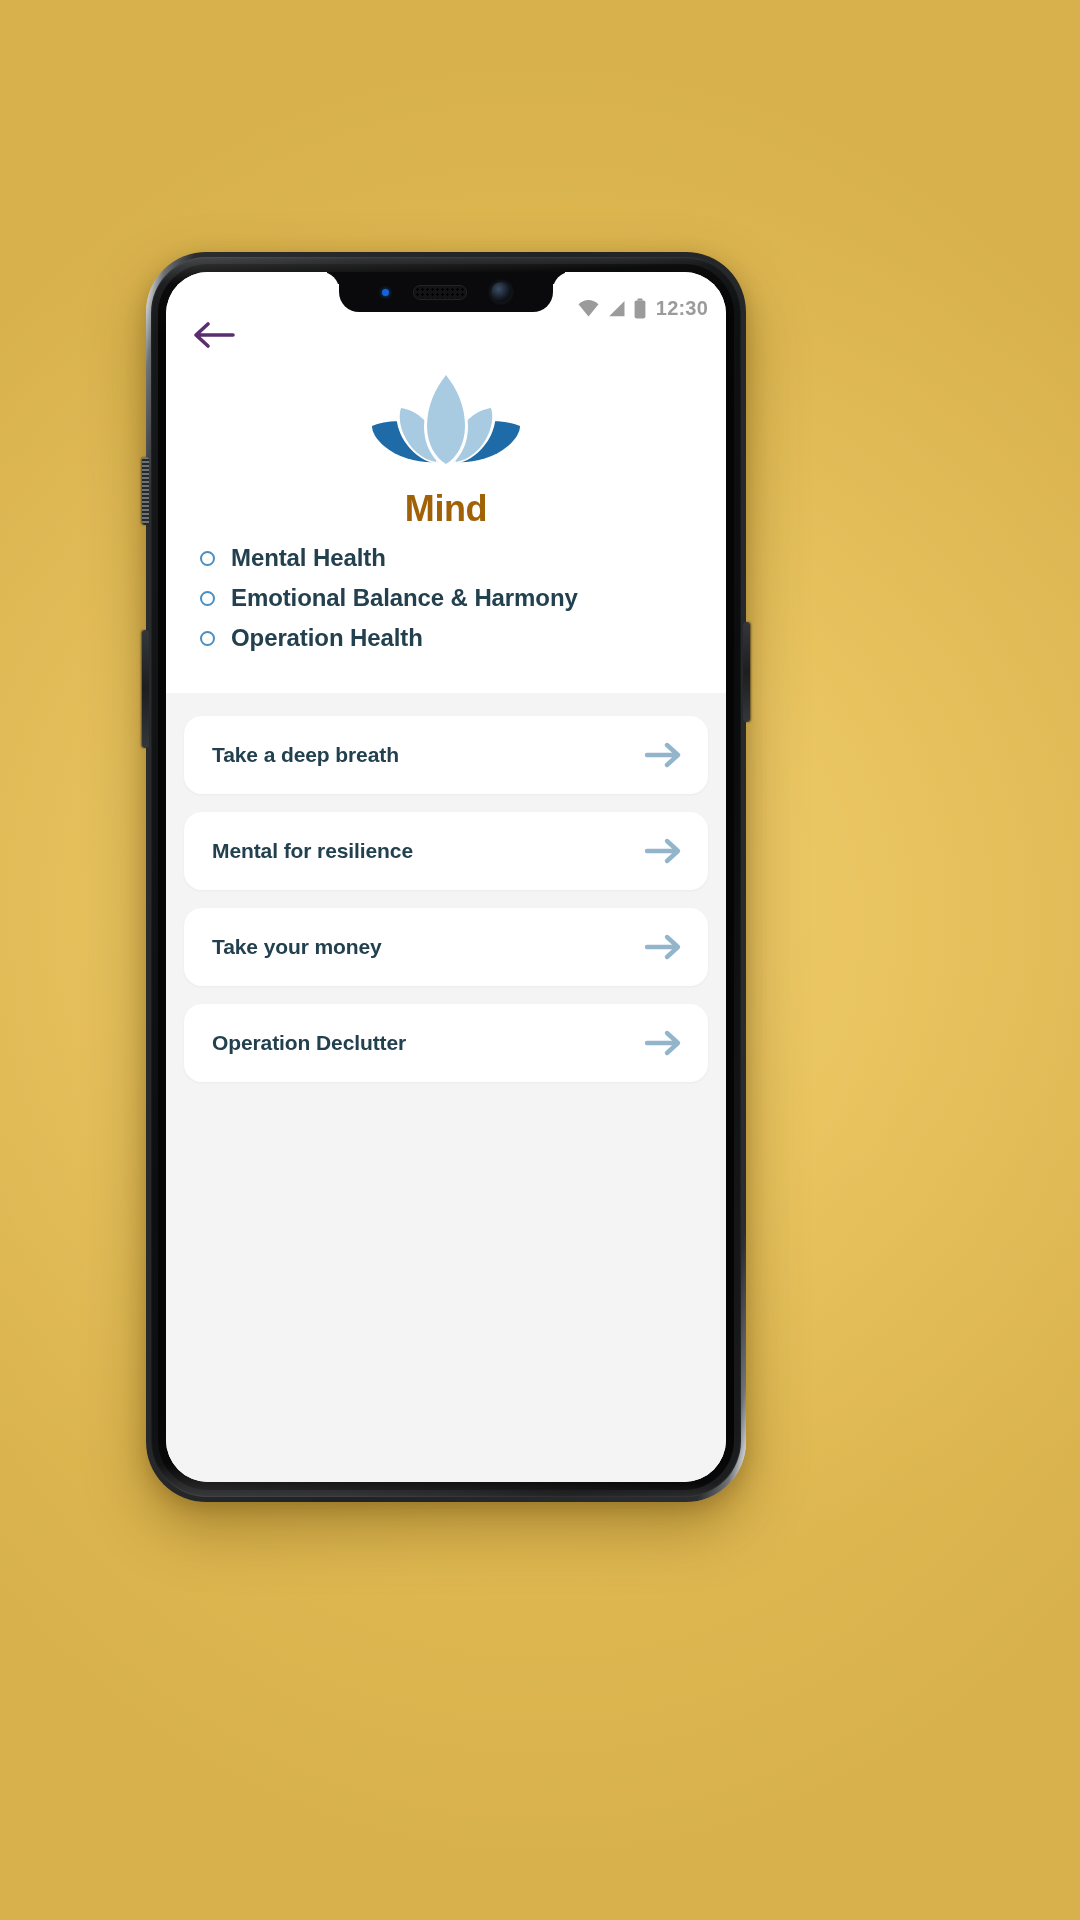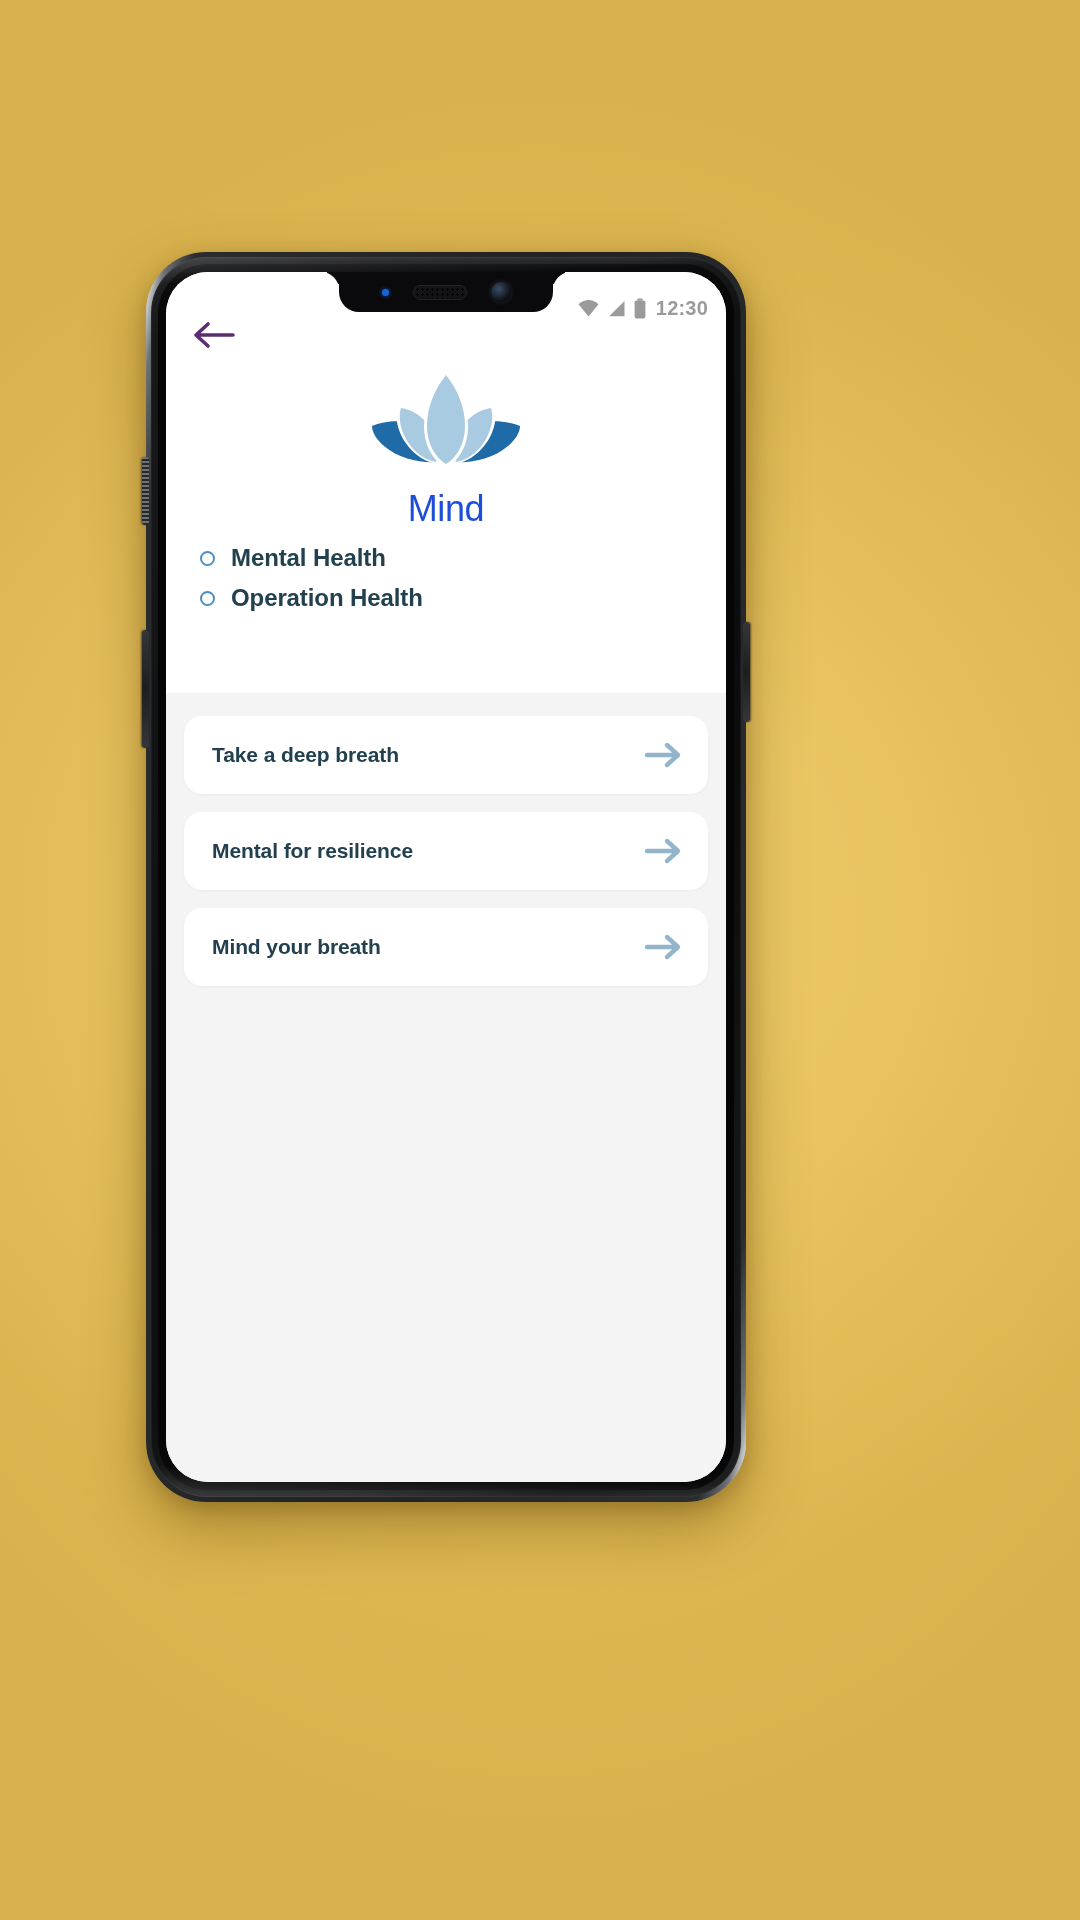--- a/index.html
+++ b/index.html
@@ -235,22 +235,22 @@
   }
   #logo-wrap {
     margin-top: 96px;
     display: flex;
     justify-content: center;
   }
   #brand-title {
     text-align: center;
     margin-top: 12px;
     font-size: 36px;
-    font-weight: 400;
-    color: #1d4ed8;
+    font-weight: 700;
+    color: #a16207;
     letter-spacing: -0.4px;
   }
   #hero-heading {
     margin: 28px 32px 0 32px;
     font-size: 29px;
     line-height: 1.38;
     font-weight: 700;
     color: #2571ad;
     letter-spacing: -0.3px;
   }
@@ -355,20 +355,24 @@
       <div id="brand-title">Mind</div>
 
 
       <ul id="bullets">
         <li>
           <span class="bullet-marker"></span>
           <span>Mental Health</span>
         </li>
         <li>
           <span class="bullet-marker"></span>
+          <span>Emotional Balance &amp; Harmony</span>
+        </li>
+        <li>
+          <span class="bullet-marker"></span>
           <span>Operation Health</span>
         </li>
       </ul>
     </div>
 
     <div id="scrollarea">
 
       <div class="card">
         <div class="card-title">Take a deep breath</div>
         <span class="card-arrow">
@@ -382,28 +386,36 @@
         <div class="card-title">Mental for resilience</div>
         <span class="card-arrow">
           <svg width="40" height="30" viewBox="0 0 40 30">
             <path d="M3 15 H33 M23 5 L34 15 L23 25" fill="none" stroke="#93b5cc" stroke-width="4.4" stroke-linecap="round" stroke-linejoin="round"></path>
           </svg>
         </span>
       </div>
 
 
       <div class="card">
-        <div class="card-title">Mind your breath</div>
+        <div class="card-title">Take your money</div>
         <span class="card-arrow">
           <svg width="40" height="30" viewBox="0 0 40 30">
             <path d="M3 15 H33 M23 5 L34 15 L23 25" fill="none" stroke="#93b5cc" stroke-width="4.4" stroke-linecap="round" stroke-linejoin="round"></path>
           </svg>
         </span>
       </div>
 
+      <div class="card">
+        <div class="card-title">Operation Declutter</div>
+        <span class="card-arrow">
+          <svg width="40" height="30" viewBox="0 0 40 30">
+            <path d="M3 15 H33 M23 5 L34 15 L23 25" fill="none" stroke="#93b5cc" stroke-width="4.4" stroke-linecap="round" stroke-linejoin="round"></path>
+          </svg>
+        </span>
+      </div>
 
     </div>
 
     <div id="backbar">
       <div id="back-button">
         <svg width="44" height="30" viewBox="0 0 44 30">
           <path d="M41 15 H5 M16 4 L4 15 L16 26" fill="none" stroke="#5b2d71" stroke-width="3.6" stroke-linecap="round" stroke-linejoin="round"></path>
         </svg>
       </div>
     </div>

